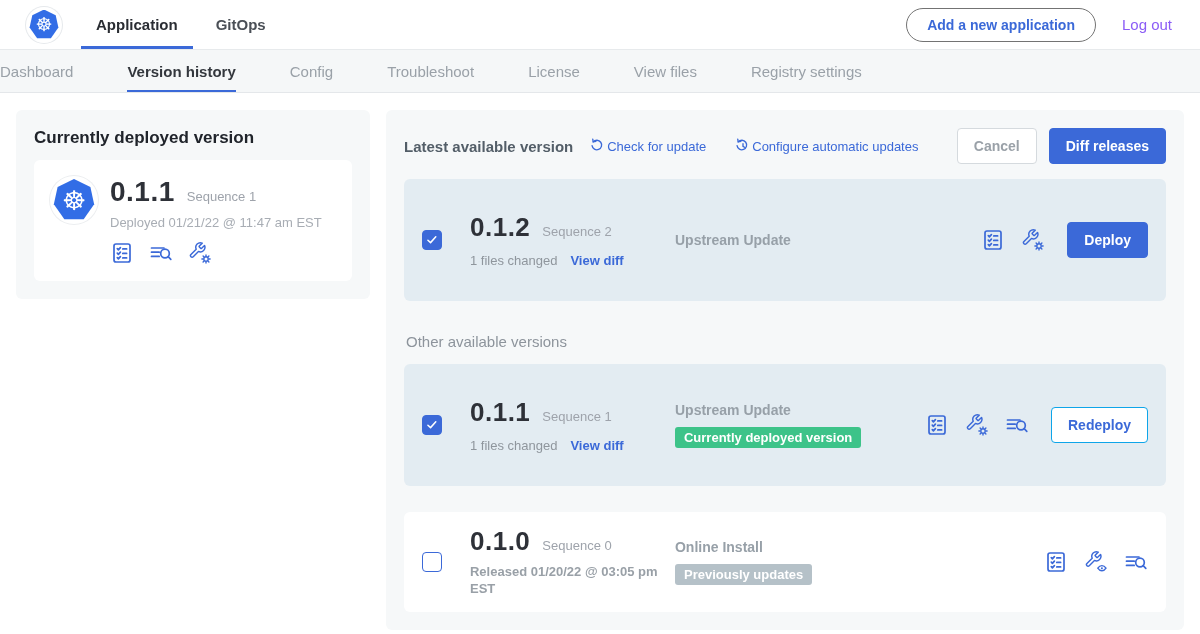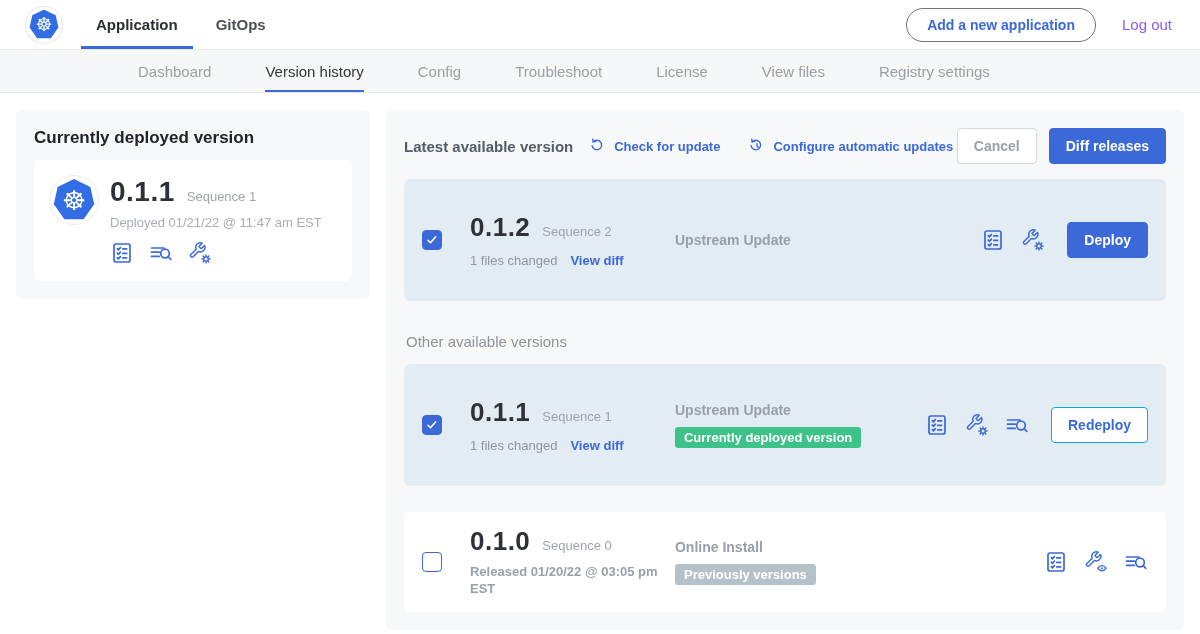--- a/index.html
+++ b/index.html
@@ -17,23 +17,23 @@
   .topnav-tab { position:relative; display:flex; align-items:center; height:100%; font-size:15px; font-weight:700;
     color:#4a4f56; cursor:pointer; }
   .topnav-tab.active { color:#2a2d33; }
   .topnav-tab.active::after { content:""; position:absolute; left:-15px; right:-15px; bottom:0; height:3px; background:#3b69d8; }
   .topnav-right { margin-left:auto; display:flex; align-items:center; gap:26px; padding-right:28px; }
   .pill-btn { border:1px solid #737373; color:#3b69d8; background:#fff; font-size:14px; font-weight:700;
     padding:8px 20px; border-radius:18px; cursor:pointer; font-family:inherit; }
   .logout { font-size:15px; color:#8b5cf6; cursor:pointer; }
 
   
-  .subnav { height:43px; background:#f5f7f8; border-bottom:1px solid #e4e7ea; display:flex; padding-left:138px; gap:54px;align-items:center; }
+  .subnav { height:43px; background:#f5f7f8; border-bottom:1px solid #e4e7ea; display:flex; gap:54px;align-items:center; }
   .subnav-tab { position:relative; display:flex; align-items:center; height:100%; font-size:15px; color:#9aa1a8; cursor:pointer; }
-  .subnav-tab.active { color:#33373d; font-weight:400; }
+  .subnav-tab.active { color:#33373d; font-weight:700; }
   .subnav-tab.active::after { content:""; position:absolute; left:0; right:0; bottom:0; height:2px; background:#3b69d8; }
 
   
   .main { display:flex; gap:16px; padding:17px 16px 0 16px; align-items:flex-start; }
   .panel { background:#f6f8f9; border-radius:6px; padding:18px; }
   .panel-left { width:416px; }
   .panel-right { flex:1; min-height:506px; }
   .panel-title { font-size:17px; font-weight:700; color:#20242b; margin-bottom:12px; }
 
   .deployed-card { background:#fff; border-radius:6px; padding:16px; display:flex; gap:12px; }
@@ -47,21 +47,21 @@
   .seq { font-size:13px; color:#9ea3ab; }
   .muted-date { font-size:13px; color:#a8adb4; margin-top:7px; }
   .icon-row { display:flex; gap:15px; margin-top:11px; }
   .aicon { width:24px; height:24px; color:#3b69d8; cursor:pointer; }
   .aicon svg { width:100%; height:100%; display:block; }
 
   
   .updates-header { display:flex; align-items:center; margin-bottom:15px; }
   .uh-title { font-size:15px; font-weight:700; color:#535e68; }
   .hlinks { display:flex; align-items:center; gap:28px; margin-left:16px; }
-  .hlink { display:flex; align-items:center; gap:7px; color:#3b69d8; font-size:13px; font-weight:700; cursor:pointer; }
+  .hlink { display:flex; align-items:center; color:#3b69d8; font-size:13px; font-weight:400; cursor:pointer; }
   .hlink svg { width:18px; height:18px; }
   .uh-buttons { margin-left:auto; display:flex; gap:12px; }
   .btn { font-size:14px; font-weight:700; border-radius:4px; padding:9px 16px; cursor:pointer; font-family:inherit; }
   .btn-gray { background:#fff; border:1px solid #d5dade; color:#9aa1a8; }
   .btn-primary { background:#3b69d8; border:1px solid #3b69d8; color:#fff; }
   .btn-outline { background:#fff; border:1px solid #0ea5e9; color:#3b69d8; }
 
   
   .vcard { border-radius:6px; padding:14px 18px; display:flex; align-items:center; min-height:122px; background:#fff; }
   .vcard.selected { background:#e3ecf2; }
@@ -321,21 +321,21 @@
         </div>
       <div class="vcol">
         <div class="ver-row">
           <span class="ver-big">0.1.0</span>
           <span class="seq">Sequence 0</span>
         </div>
         <div class="released">Released 01/20/22 @ 03:05 pm EST</div>
       </div>
       <div class="source-col">
         <div class="source">Online Install</div>
-        <span class="badge gray">Previously versions</span>
+        <span class="badge gray">Previously updates</span>
       </div>
       <div class="spacer"></div>
       <div class="actions">
         <span class="aicon">
             <svg viewBox="0 0 24 24">
               <use href="#i-checklist"></use>
             </svg>
           </span>
         <span class="aicon">
             <svg viewBox="0 0 24 24">

